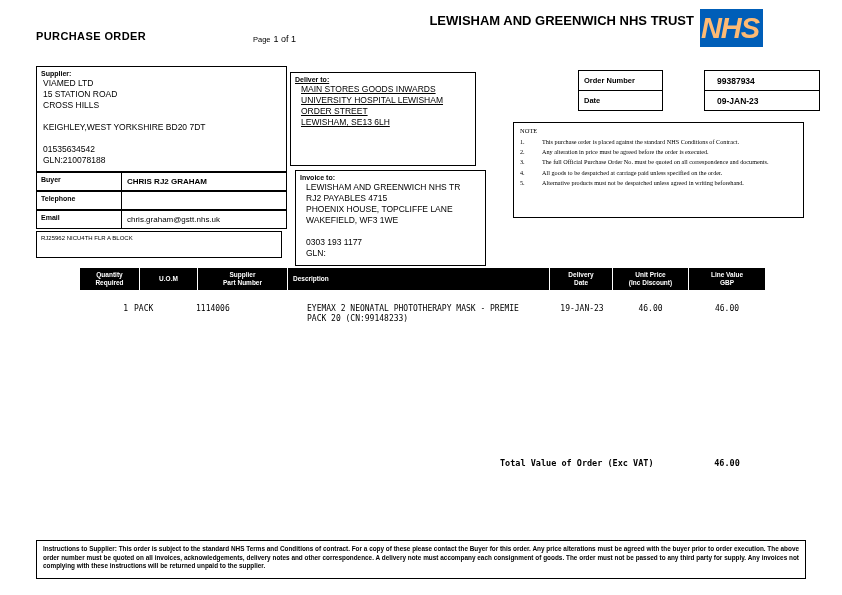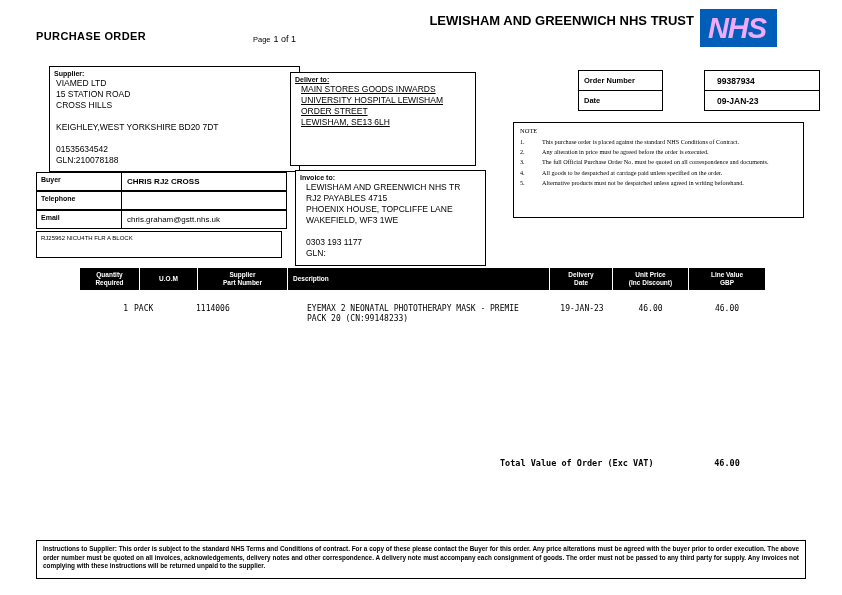--- a/index.html
+++ b/index.html
@@ -7,26 +7,26 @@
     position:relative;width:842px;height:595px;background:#ffffff;
     font-family:"Liberation Sans", sans-serif;color:#000;overflow:hidden;margin:0 auto;
   }
   .box{position:absolute;border:1px solid #000;box-sizing:border-box;background:#fff;}
 
   
   .po-title{position:absolute;left:36px;top:30px;font-size:11px;font-weight:bold;letter-spacing:.4px;}
   .page-ind{position:absolute;left:253px;top:34px;font-size:7.5px;}
   .page-ind .pv{font-size:9px;padding-left:3px;}
   .trust-name{position:absolute;left:400px;top:13px;width:294px;text-align:right;font-size:13px;font-weight:bold;}
-  .nhs-logo{position:absolute;left:700px;top:9px;width:77px;height:38px;background:#005EB8;color:#f0abfc;
+  .nhs-logo{position:absolute;left:700px;top:9px;width:63px;height:38px;background:#005EB8;color:#fdba74;
     display:flex;align-items:center;justify-content:center;font-size:29px;font-weight:bold;font-style:italic;
     letter-spacing:-1px;box-sizing:border-box;padding-right:3px;}
 
   
-  .supplier-box{left:49px;top:66px;width:251px;height:106px;}
+  .supplier-box{left:36px;top:66px;width:251px;height:106px;}
   .box-label{font-size:7px;font-weight:bold;padding:3px 0 1px 4px;}
   .addr div{font-size:8.5px;line-height:11px;height:11px;white-space:nowrap;}
   .supplier-box .addr{padding-left:6px;}
   .deliver-box{left:290px;top:72px;width:186px;height:94px;text-decoration:underline;}
   .invoice-box{left:295px;top:170px;width:191px;height:96px;}
   .deliver-box .addr,.invoice-box .addr{padding-left:10px;}
 
   
   .brow-label,.brow-value{position:absolute;border:1px solid #000;box-sizing:border-box;height:19px;background:#fff;}
   .brow-label{left:36px;width:86px;font-size:7px;font-weight:bold;padding:3px 0 0 4px;}
@@ -101,21 +101,21 @@
       <div>CROSS HILLS</div>
       <div></div>
       <div>KEIGHLEY,WEST YORKSHIRE BD20 7DT</div>
       <div></div>
       <div>01535634542</div>
       <div>GLN:210078188</div>
     </div>
   </div>
 
   <div class="brow-label r0">Buyer</div>
-  <div class="brow-value r0 bold">CHRIS RJ2 CROSS</div>
+  <div class="brow-value r0 bold">CHRIS RJ2 GRAHAM</div>
   <div class="brow-label r1">Telephone</div>
   <div class="brow-value r1"></div>
   <div class="brow-label r2">Email</div>
   <div class="brow-value r2">chris.graham@gstt.nhs.uk</div>
 
   <div class="box location-box">
     <div class="location-code">RJ25962 NICU4TH FLR A BLOCK</div>
   </div>
 
   <div class="box deliver-box">

